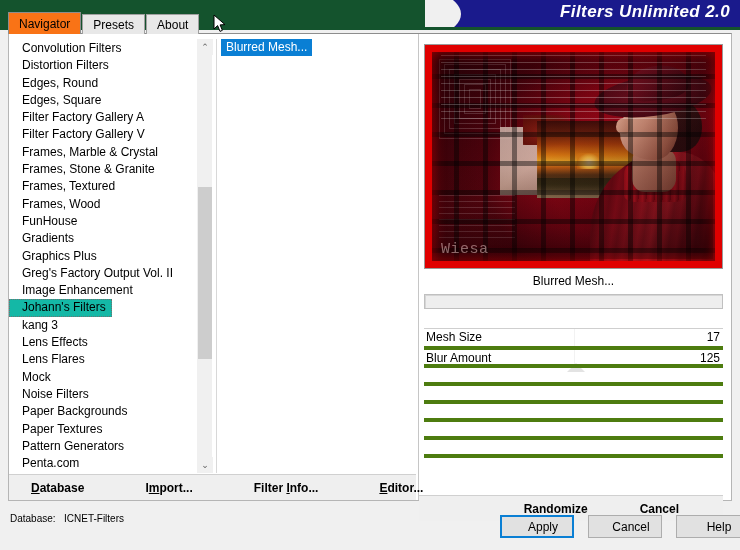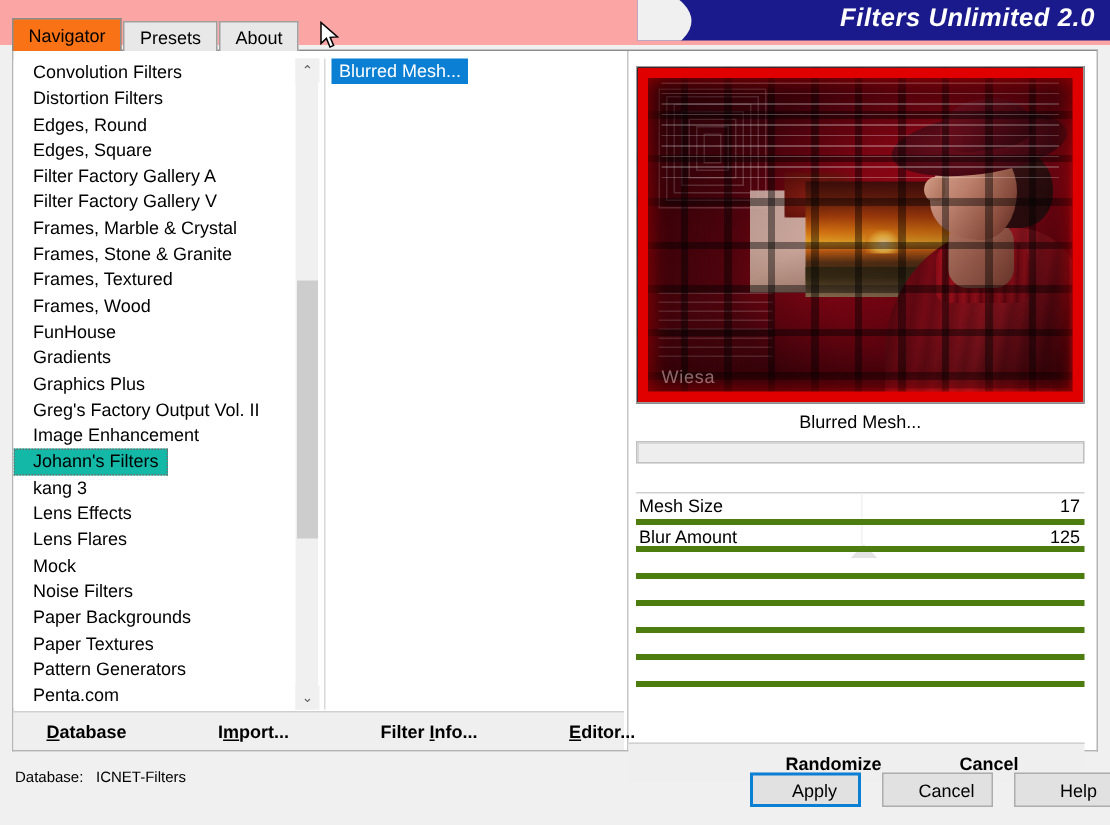--- a/index.html
+++ b/index.html
@@ -15,21 +15,21 @@
   #app {
     position: relative;
     width: 740px; height: 550px;
     background: #f0f0f0;
   }
 
   
   .banner-wrap {
     position: absolute;
     left: 0; top: 0; width: 740px; height: 30px;
-    background: #fca5a5;
+    background: #14532d;
     overflow: hidden;
   }
   .banner {
     position: absolute;
     left: 425px; top: 0px;
     width: 315px; height: 27px;
     background: #1a1a8c;
     overflow: hidden;
   }
   .banner-curve {
@@ -314,22 +314,22 @@
     mix-blend-mode: multiply;
   }
   .pv-mesh-light {
     position: absolute; left: 16px; top: 10px; right: 16px; height: 64px;
     background-image:
       repeating-linear-gradient(to bottom, rgba(255,255,255,0.5) 0px, rgba(255,255,255,0.5) 1px, rgba(255,255,255,0) 1px, rgba(255,255,255,0) 7px);
     opacity: 0.55;
   }
   .pv-sig {
     position: absolute; left: 16px; bottom: 10px;
-    font-size: 12px; color: rgba(230,190,190,0.55);
-    font-family: Liberation Sans, sans-serif;
+    font-size: 15px; color: rgba(230,190,190,0.55);
+    font-family: Liberation Mono, monospace;
     letter-spacing: 0.5px;
   }
 
   
   .fname {
     position: absolute;
     left: 424px; top: 274px; width: 299px;
     text-align: center;
     font-size: 12px; color: #000;
   }

